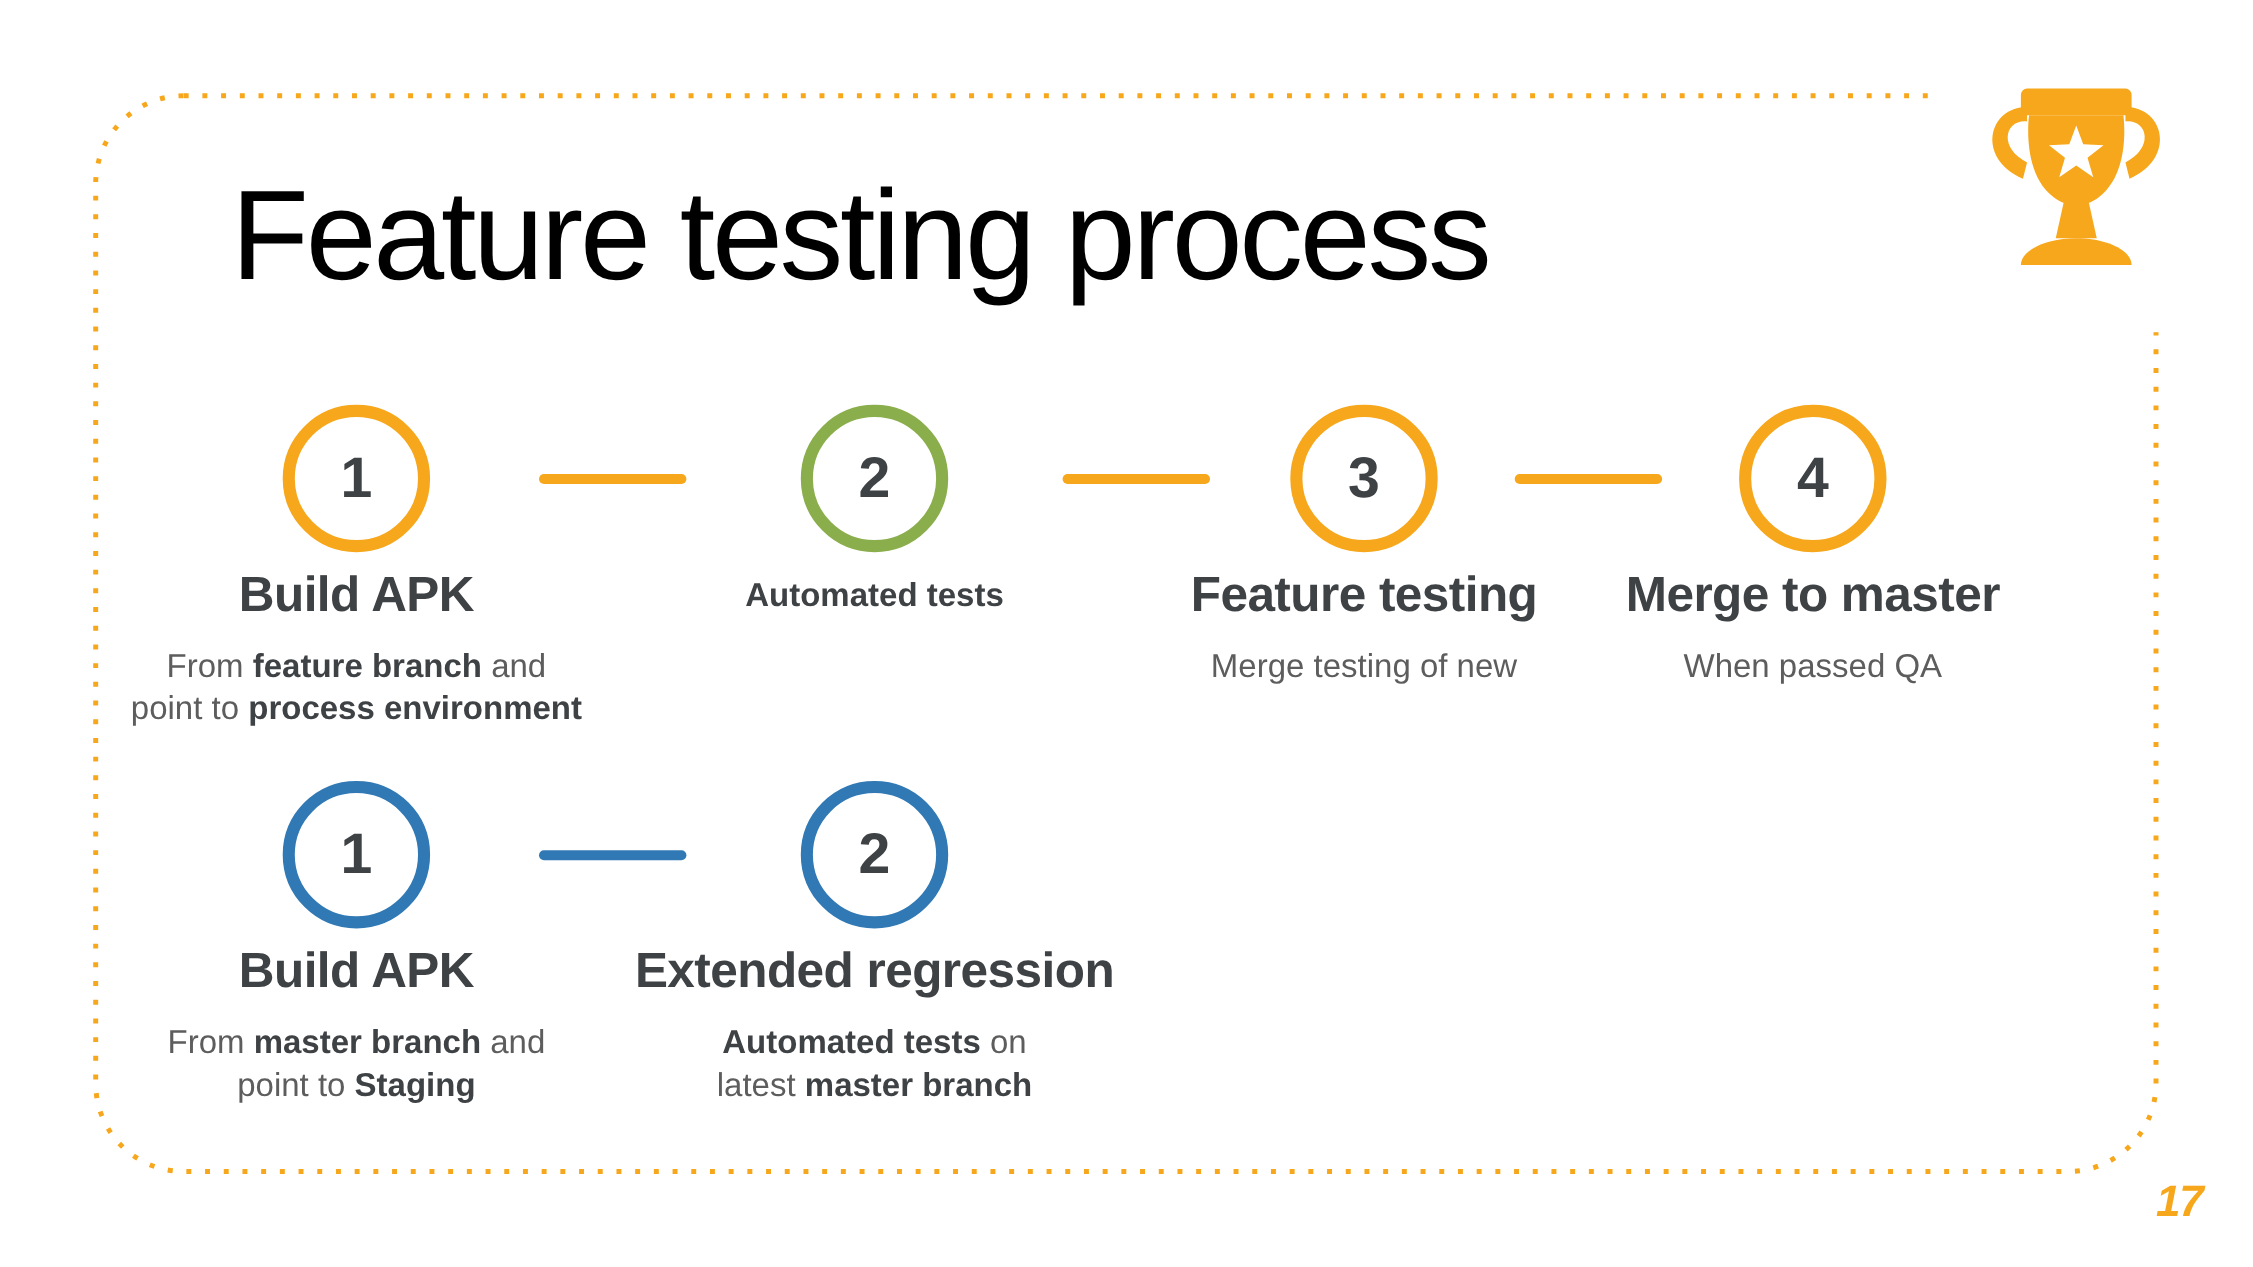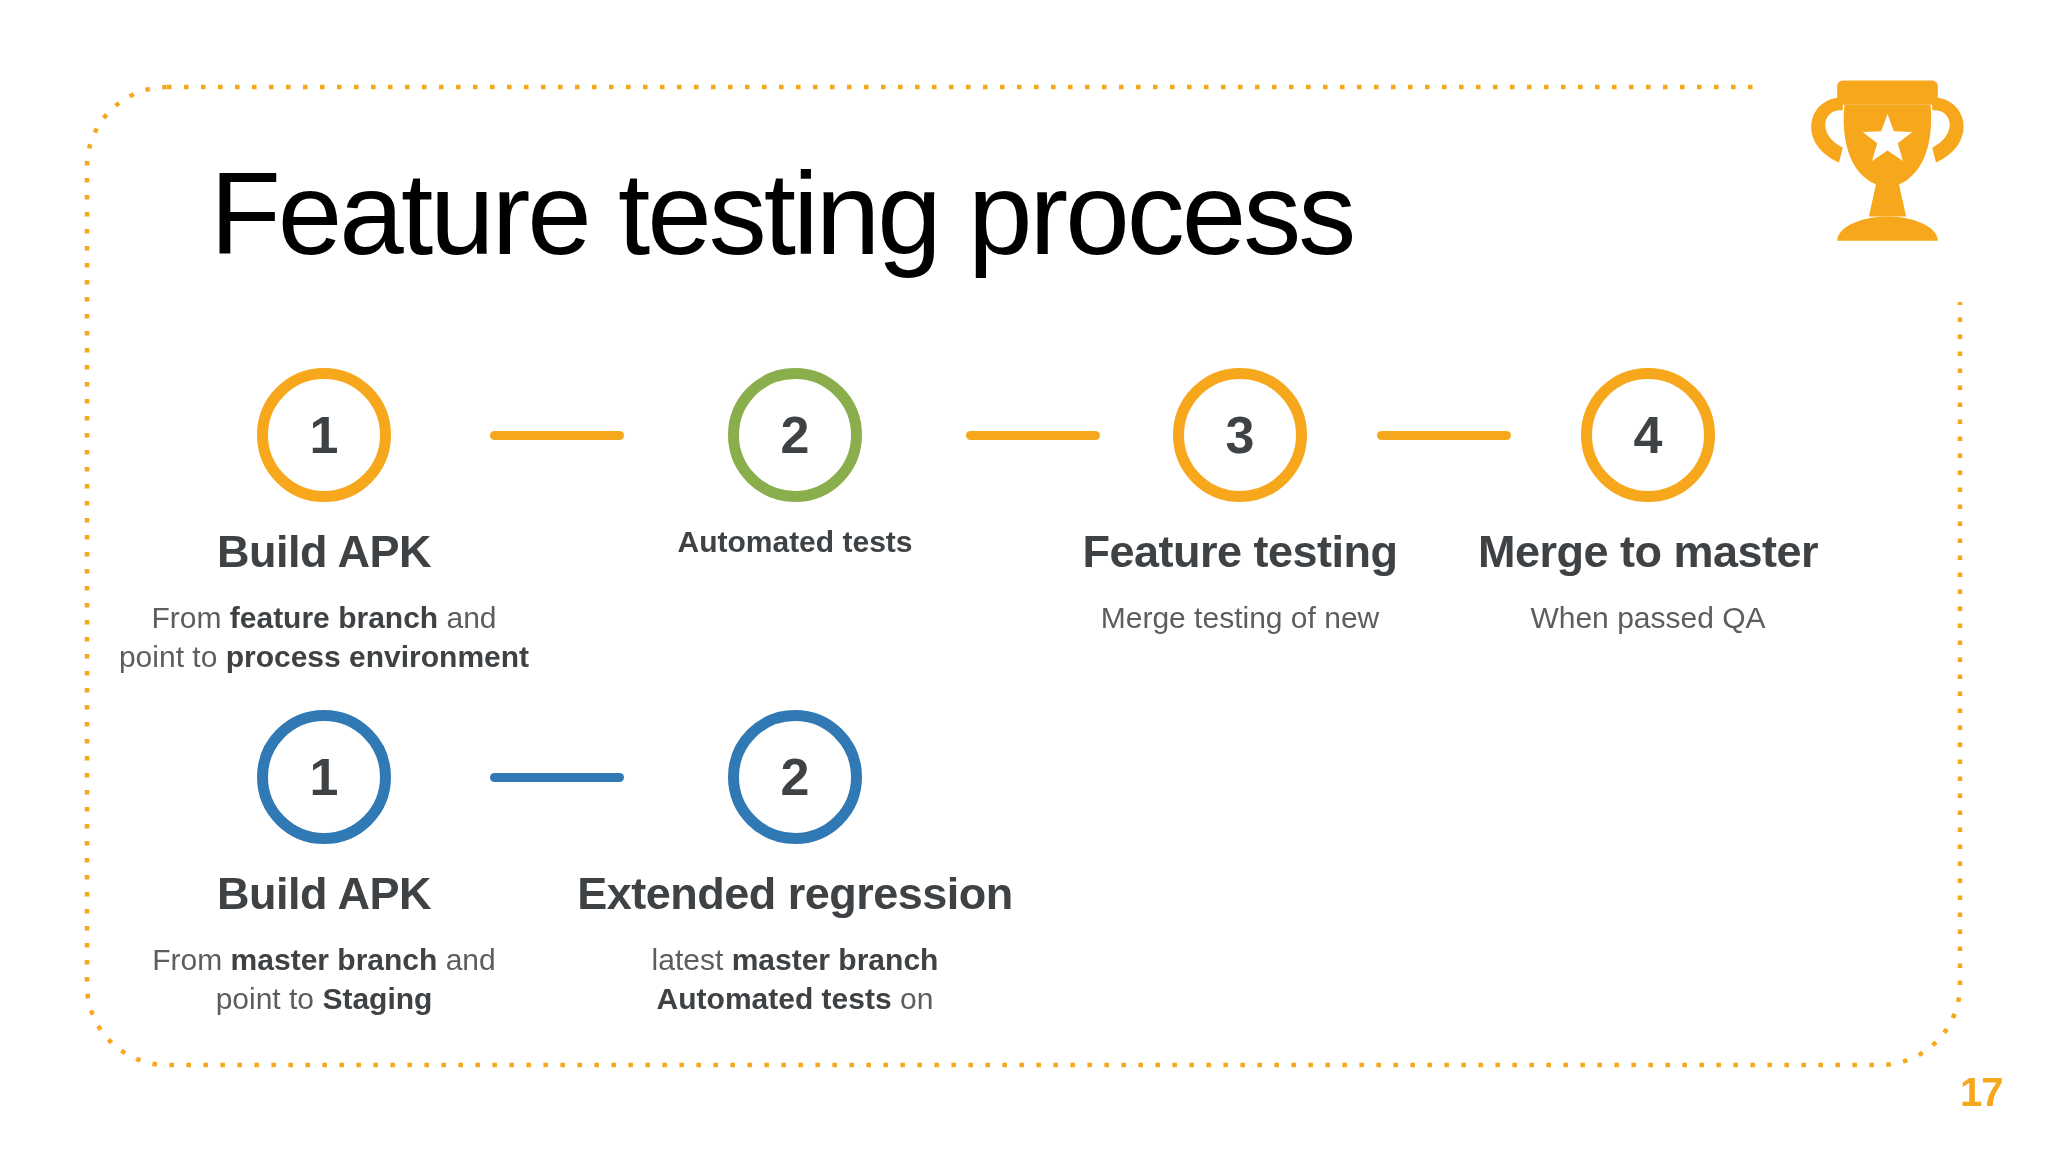--- a/index.html
+++ b/index.html
@@ -29,38 +29,39 @@
   .step.s21{left:94px;width:460px;}
   .step.s22{left:575px;width:440px;}
   .circle{
     width:112px;height:112px;border-radius:50%;
     border:11px solid var(--accent);
     display:flex;align-items:center;justify-content:center;
     background:#fff;
   }
   .circle .num{font-size:52px;font-weight:bold;color:#3E4245;line-height:1;}
   .step-title{
-    margin-top:24px;font-size:45px;font-weight:bold;letter-spacing:-0.5px;
+    margin-top:12px;font-size:45px;font-weight:bold;letter-spacing:-0.5px;
     color:#3F4245;line-height:1.15;white-space:nowrap;
   }
   .step-desc{margin-top:20px;font-size:30px;line-height:39px;color:#5D5D5D;}
   .step-desc .b{font-weight:bold;color:#3F4245;}
   
   .connector{position:absolute;height:9px;border-radius:5px;background:var(--accent);}
   .connector.c1{left:490px;top:431px;width:134px;}
   .connector.c2{left:966px;top:431px;width:134px;}
   .connector.c3{left:1377px;top:431px;width:134px;}
   .connector.c4{left:490px;top:773px;width:134px;}
   
   #trophy{position:absolute;left:1785px;top:75px;width:205px;height:190px;}
   
   .page-number{
     position:absolute;left:1960px;top:1070px;width:60px;
     font-size:40px;font-weight:bold;color:var(--accent);
     letter-spacing:-1px;
+    font-style:italic;
   }
 </style>
 </head>
 <body style="--accent: #F7A71B;">
 
 <svg id="border-svg" class="layer" viewBox="0 0 2048 1152" xmlns="http://www.w3.org/2000/svg">
   <rect x="87" y="87" width="1873" height="978" rx="80" ry="80" fill="none" stroke="var(--accent)" stroke-width="4.5" stroke-dasharray="4.5 12.5"></rect>
   <rect x="1762" y="50" width="286" height="252" fill="#ffffff"></rect>
 </svg>
 
@@ -129,18 +130,18 @@
       <div><span>From </span><span class="b">master branch</span><span> and</span></div>
       <div><span>point to </span><span class="b">Staging</span></div>
     </div>
 </div>
 <div class="step r2 s22">
   <div class="circle" style="border-color: rgb(48, 121, 181);">
     <span class="num">2</span>
   </div>
   <div class="step-title">Extended regression</div>
   <div class="step-desc">
+      <div><span class="b">Automated tests</span><span> on</span></div>
       <div><span>latest </span><span class="b">master branch</span></div>
-      <div><span class="b">Automated tests</span><span> on</span></div>
     </div>
 </div>
 
 <div class="page-number">17</div>
 
 </body></html>

